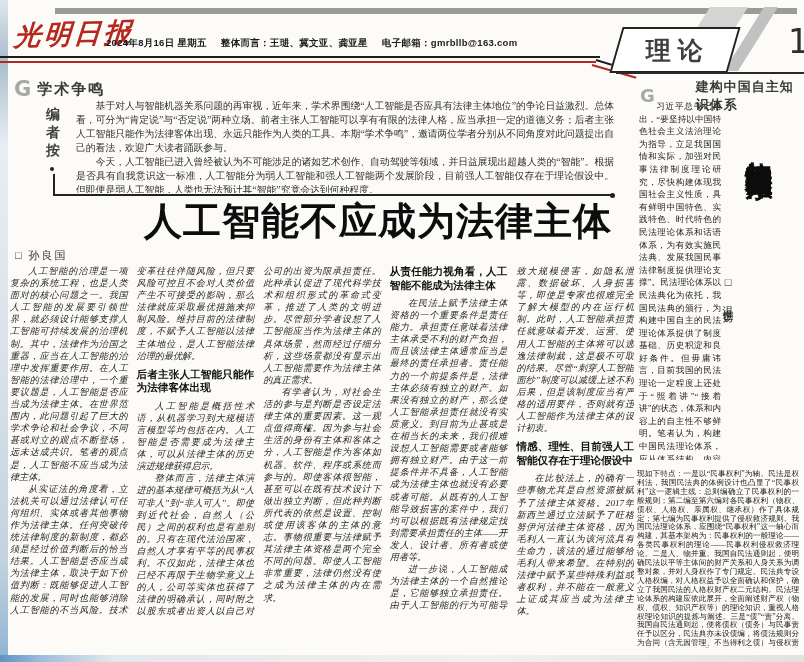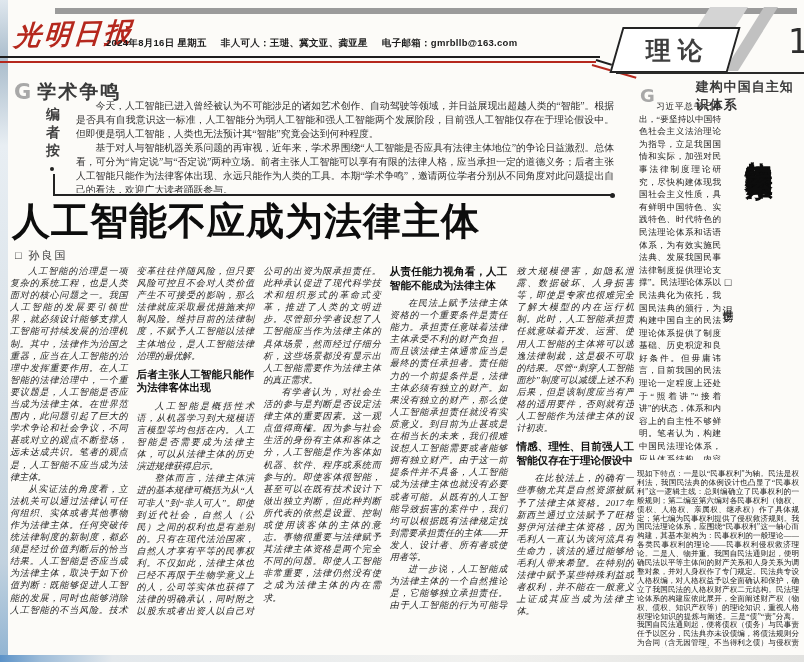--- a/index.html
+++ b/index.html
@@ -27,36 +27,36 @@
   .section-banner{position:absolute;left:616px;top:27px;width:114px;height:42px;background:#fff;
     border:2px solid #232323;transform:skewX(-16deg);display:flex;align-items:center;justify-content:center;}
   .section-banner .txt{transform:skewX(16deg);font-size:25px;font-weight:900;letter-spacing:7px;
     color:#3f3f3f;padding-left:6px;font-family:"DejaVu Serif",serif;}
   .page-number{position:absolute;left:788px;top:22px;font-size:33px;color:#2e2e2e;
     font-family:"DejaVu Sans","Liberation Sans",sans-serif;}
   .rule-under-banner{position:absolute;left:616px;top:72px;width:188px;height:2px;background:#2a2a2a;}
   
   .sec-head{position:absolute;display:flex;align-items:center;gap:6px;font-family:"Liberation Sans",sans-serif;}
   .g-logo{font-size:21px;line-height:20px;font-weight:900;color:#a8a8a8;font-family:"DejaVu Sans",sans-serif;}
-  .sec-head .lbl{font-size:19px;font-weight:bold;color:#3a3a3a;letter-spacing:2px;}
+  .sec-head .lbl{font-size:15px;font-weight:bold;color:#3a3a3a;letter-spacing:2px;}
   .sec-head.small .g-logo{font-size:18px;}
   .sec-head.small .lbl{font-size:13px;letter-spacing:1px;margin-left:35px;}
   
   .note-label{position:absolute;left:45px;top:106px;width:16px;font-size:14px;font-weight:bold;
     color:#404040;line-height:18px;text-align:center;}
   .note-dot{position:absolute;left:50px;top:167px;width:4px;height:4px;border-radius:50%;background:#222;}
   .note-bracket{position:absolute;left:53px;top:174px;width:558px;height:20px;
     border-left:2px solid #222;border-bottom:2px solid #222;}
   .note-bracket::after{content:"";position:absolute;right:-2px;bottom:-4px;width:5px;height:5px;border-radius:50%;background:#222;}
   .note-text{position:absolute;left:76px;top:99px;width:538px;height:94px;overflow:hidden;
     font-size:9.8px;line-height:14px;text-align:justify;color:#2e2e2e;}
   .note-text p{margin:0;text-indent:2em;}
   
   .main-title{position:absolute;left:12px;top:196px;width:600px;font-size:38px;font-weight:900;
-    color:#0d0d0d;letter-spacing:1px;white-space:nowrap;font-family:"DejaVu Serif","Liberation Serif",serif;}
+    color:#0d0d0d;letter-spacing:1px;white-space:nowrap;font-family:"DejaVu Serif","Liberation Serif",serif;text-align:right;}
   .main-author{position:absolute;left:15px;top:248px;font-size:11px;color:#333;letter-spacing:2px;}
   .main-body{position:absolute;left:10px;top:265px;width:624px;height:388px;overflow:hidden;
     column-count:5;column-gap:9px;font-size:9.1px;line-height:12.1px;text-align:justify;color:#1f1f1f;}
   .main-body p{margin:0;text-indent:2em;font-style:italic;}
   .main-body h3{font-size:10.6px;line-height:13.5px;margin:6px 0 5px;color:#101010;text-indent:0;
     font-family:"Liberation Sans",sans-serif;font-weight:bold;}
   
   .sb-col{position:absolute;left:639px;top:100px;width:82px;height:360px;overflow:hidden;
     font-size:8.6px;line-height:12.6px;text-align:justify;color:#222;}
   .sb-col p{margin:0;text-indent:2em;}
@@ -72,21 +72,21 @@
 <body>
 
 <div class="page">
   <div class="edge-left"></div>
   <div class="edge-bottom"></div>
   <div class="top-bar"></div>
 
   <div class="masthead-logo">光明日报</div>
   <div class="date-row">
     <span>2024年8月16日  星期五</span>
-    <span>非人可人：王琎、冀文亚、龚亚星</span>
+    <span>整体而言：王琎、冀文亚、龚亚星</span>
     <span>电子邮箱：gmrbllb@163.com</span>
   </div>
   <div class="rule-dark"></div>
   <div class="rule-red"></div>
   <div class="diag-dark"></div>
   <div class="diag-red"></div>
 
   <div class="ribbon-a"></div>
   <div class="ribbon-b"></div>
   <div class="section-banner">
@@ -97,22 +97,22 @@
 
   <div class="sec-head" style="left:14px;top:79px;">
     <span class="g-logo">G</span>
     <span class="lbl">学术争鸣</span>
   </div>
 
   <div class="note-label">编者按</div>
   <div class="note-dot"></div>
   <div class="note-bracket"></div>
   <div class="note-text">
+      <p>基于对人与智能机器关系问题的再审视，近年来，学术界围绕“人工智能是否应具有法律主体地位”的争论日益激烈。总体看，可分为“肯定说”与“否定说”两种立场。前者主张人工智能可以享有有限的法律人格，应当承担一定的道德义务；后者主张人工智能只能作为法律客体出现、永远只能作为人类的工具。本期“学术争鸣”，邀请两位学者分别从不同角度对此问题提出自己的看法，欢迎广大读者踊跃参与。</p>
       <p>今天，人工智能已进入曾经被认为不可能涉足的诸如艺术创作、自动驾驶等领域，并日益展现出超越人类的“智能”。根据是否具有自我意识这一标准，人工智能分为弱人工智能和强人工智能两个发展阶段，目前强人工智能仅存在于理论假设中。但即便是弱人工智能，人类也无法预计其“智能”究竟会达到何种程度。</p>
-      <p>基于对人与智能机器关系问题的再审视，近年来，学术界围绕“人工智能是否应具有法律主体地位”的争论日益激烈。总体看，可分为“肯定说”与“否定说”两种立场。前者主张人工智能可以享有有限的法律人格，应当承担一定的道德义务；后者主张人工智能只能作为法律客体出现、永远只能作为人类的工具。本期“学术争鸣”，邀请两位学者分别从不同角度对此问题提出自己的看法，欢迎广大读者踊跃参与。</p>
     </div>
 
   <div class="main-title">人工智能不应成为法律主体</div>
   <div class="main-author">
     <span>□</span>
     <span>孙良国</span>
   </div>
   <div class="main-body">
       <p>人工智能的治理是一项复杂的系统工程，也是人类面对的核心问题之一。我国人工智能的发展要引领世界，就必须设计能够支撑人工智能可持续发展的治理机制。其中，法律作为治国之重器，应当在人工智能的治理中发挥重要作用。在人工智能的法律治理中，一个重要议题是，人工智能是否应当成为法律主体。在世界范围内，此问题引起了巨大的学术争论和社会争议，不同甚或对立的观点不断登场，远未达成共识。笔者的观点是，人工智能不应当成为法律主体。</p>
       <p>从实证法的角度看，立法机关可以通过法律认可任何组织、实体或者其他事物作为法律主体。任何突破传统法律制度的新制度，都必须是经过价值判断后的恰当结果。人工智能是否应当成为法律主体，取决于如下价值判断：既能够促进人工智能的发展，同时也能够消除人工智能的不当风险。技术变革往往伴随风险，但只要风险可控且不会对人类价值产生不可接受的影响，那么法律就应采取最优措施来抑制风险。维持目前的法律制度，不赋予人工智能以法律主体地位，是人工智能法律治理的最优解。</p>

